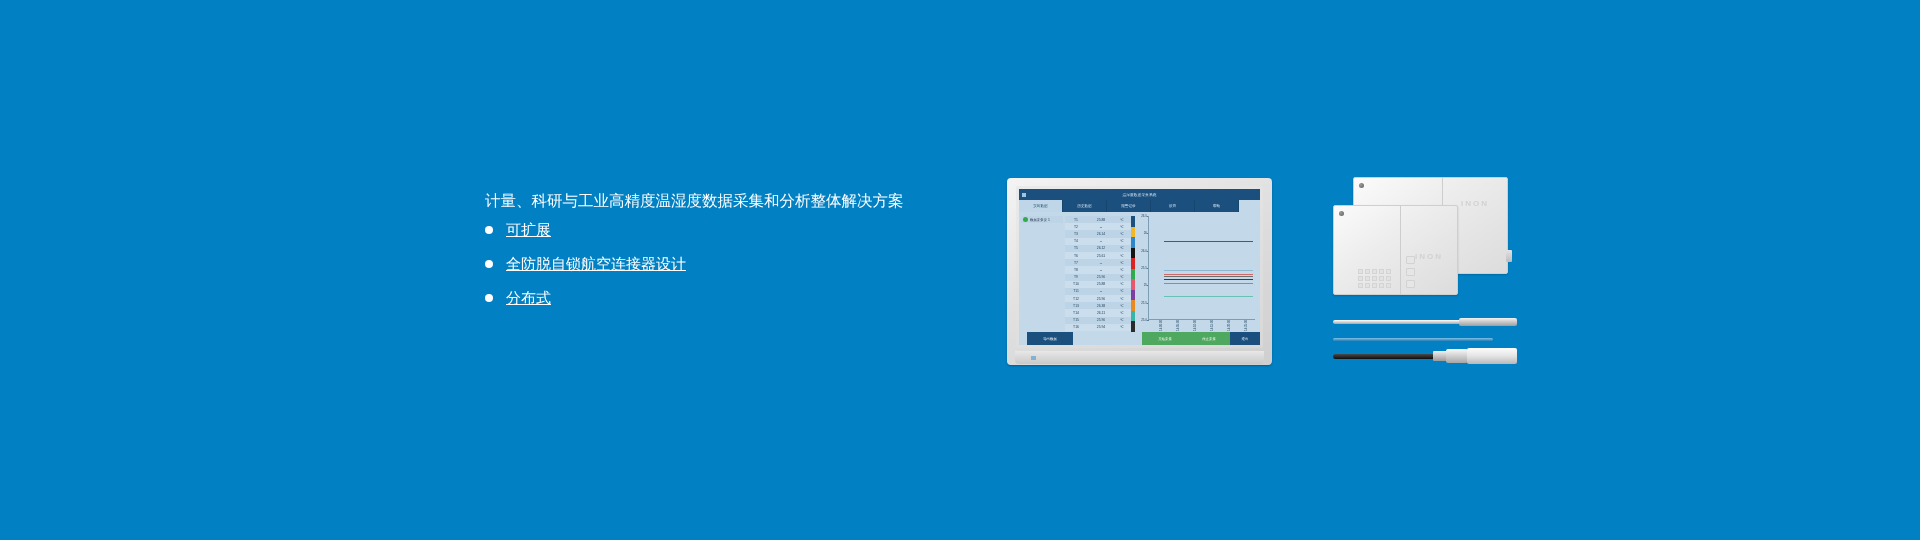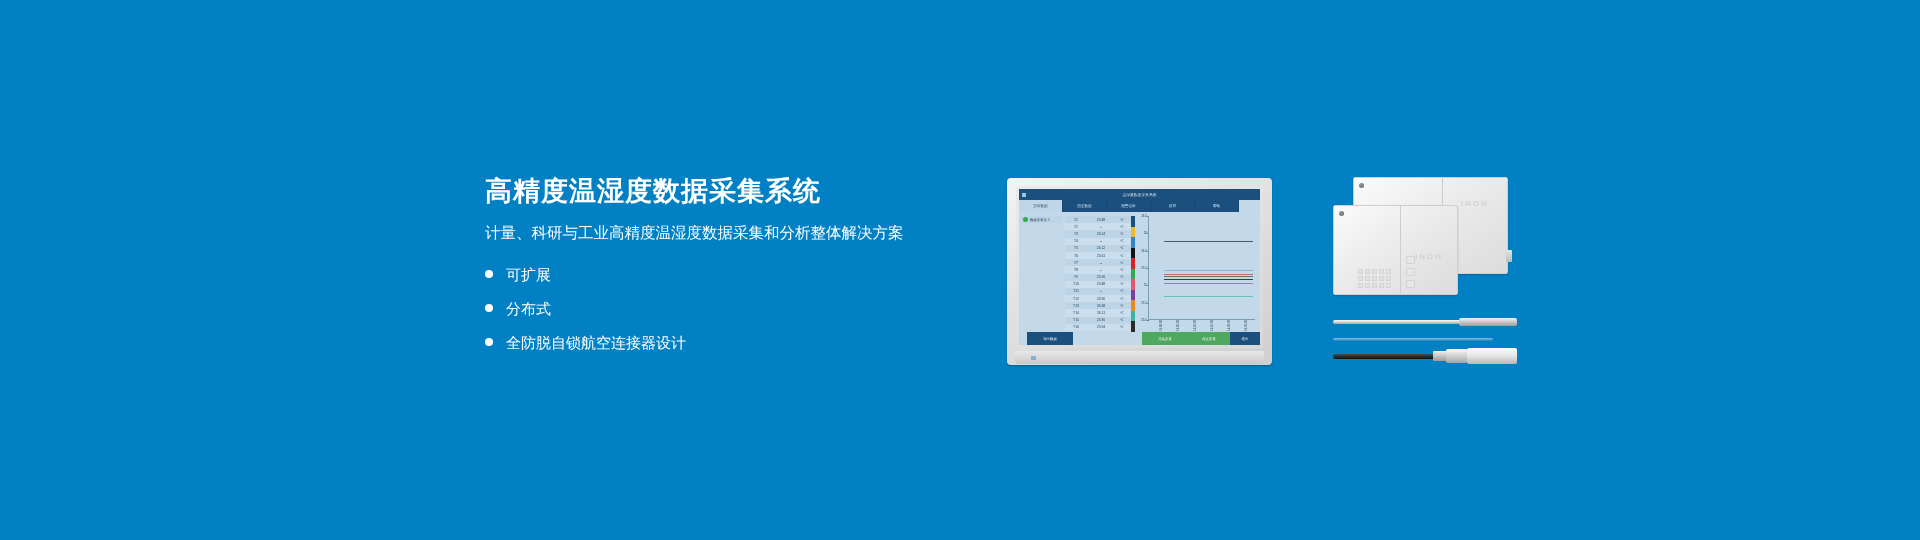--- a/index.html
+++ b/index.html
@@ -44,22 +44,23 @@
   .hero-subtitle {
     margin-top: 16px;
     font-size: 15.5px;
     font-weight: normal;
     line-height: 1.3;
     color: #ffffff;
     white-space: nowrap;
   }
 
   .hero-bullets {
-    margin-top: 23px;
+    margin-top: 11px;
     list-style: none;
+    text-decoration: underline;
   }
 
   .hero-bullets li {
     display: flex;
     align-items: center;
     font-size: 15px;
     color: #ffffff;
     margin-bottom: 19px;
     line-height: 1;
   }
@@ -453,36 +454,35 @@
     background: linear-gradient(180deg,#fdfdfd 0%,#e4e4e4 50%,#b8b8b8 100%);
     border-radius: 2px;
   }
 </style>
 </head>
 <body>
 
 <div class="banner">
 
   <div class="hero-text">
-    <div class="hero-title">高精度温湿度数据采集系统</div>
 
     <div class="hero-subtitle">计量、科研与工业高精度温湿度数据采集和分析整体解决方案</div>
 
     <ul class="hero-bullets">
       <li>
         <span class="bullet-dot"></span>
         <span>可扩展</span>
       </li>
       <li>
         <span class="bullet-dot"></span>
-        <span>分布式</span>
+        <span>全防脱自锁航空连接器设计</span>
       </li>
       <li>
         <span class="bullet-dot"></span>
-        <span>全防脱自锁航空连接器设计</span>
+        <span>分布式</span>
       </li>
     </ul>
   </div>
 
   <div class="monitor">
     <div class="monitor-outer"></div>
 
     <div class="monitor-inner">
       <div class="monitor-screen">
 

